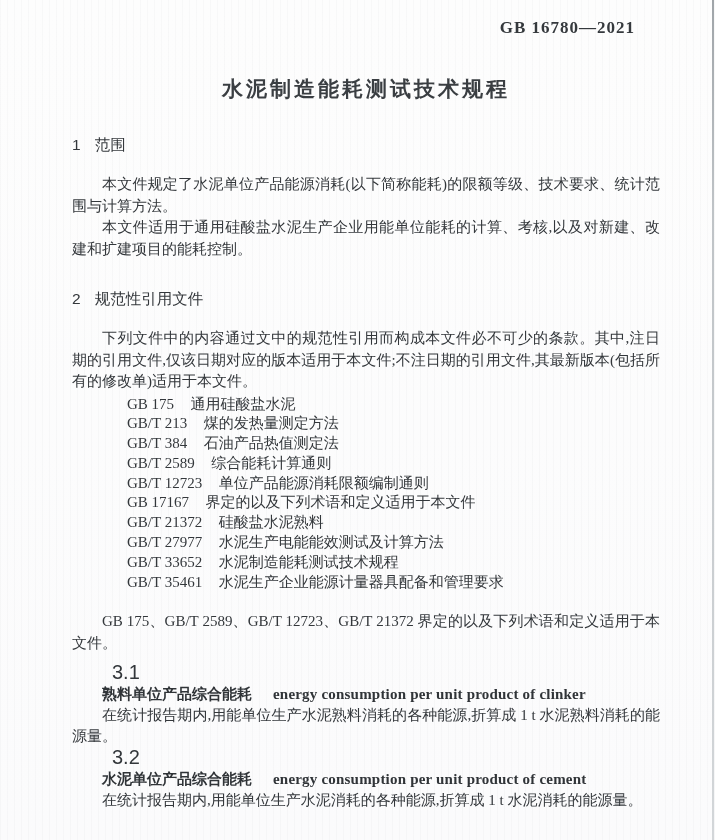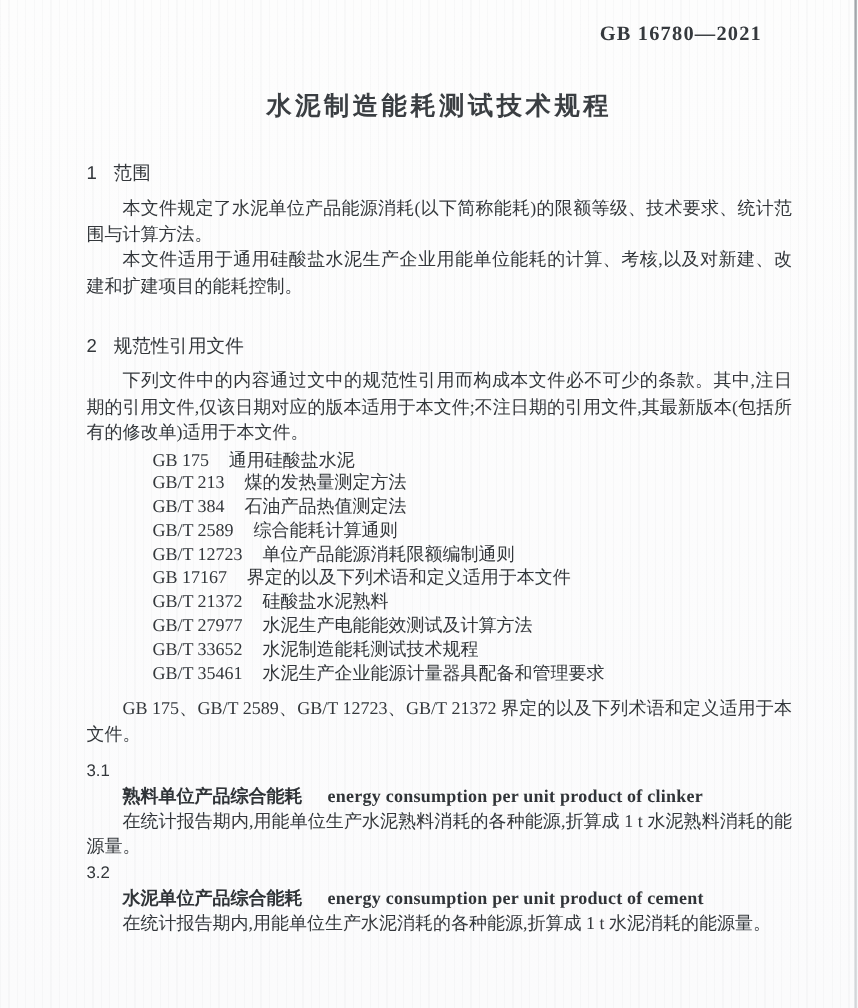--- a/index.html
+++ b/index.html
@@ -45,33 +45,33 @@
     font-weight:normal;font-size:15.5px;color:#33373b;
     line-height:20px;
   }
   .sec-heading .sec-num{display:inline-block;margin-right:14px;}
   #h-sec1{margin-top:33px;}
   #h-sec2{margin-top:29px;}
   #h-sec3{margin-top:26px;}
   .para{
     margin:0;text-align:justify;text-indent:2em;color:#33373b;
   }
-  .para.first{margin-top:9px;}
+  .para.first{margin-top:19px;}
   .ref-list{margin-top:2px;}
   .ref-line{
     line-height:19.8px;
     padding-left:1.8em;
     white-space:nowrap;
   }
   .ref-code{display:inline-block;margin-right:1.1em;margin-left:28px;}
   .terms{margin-top:8px;}
   .term-block{line-height:21px;}
   .term-num{
     font-family:"Liberation Sans","DejaVu Sans",sans-serif;
-    font-size:14px;color:#33373b;
+    font-size:20px;color:#33373b;margin-left:40px;
   }
   .term-title{
     padding-left:2em;
     font-family:"Liberation Sans","DejaVu Sans",sans-serif;
     font-weight:bold;font-size:15px;color:#303438;
   }
   .term-title .en{
     font-family:"Liberation Serif","DejaVu Serif",serif;
     margin-left:1.4em;letter-spacing:.2px;
   }

